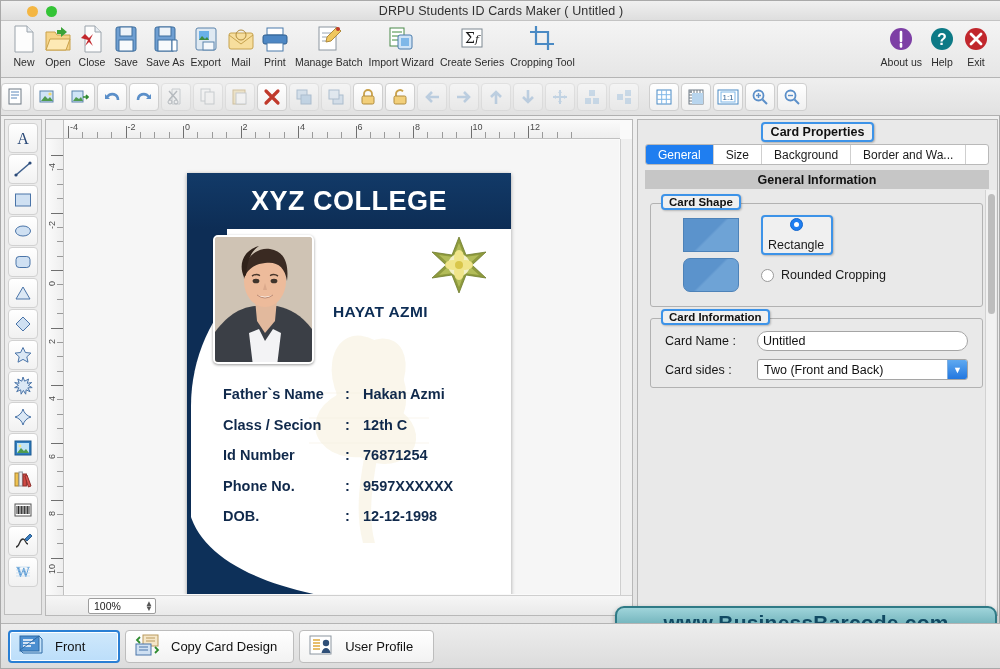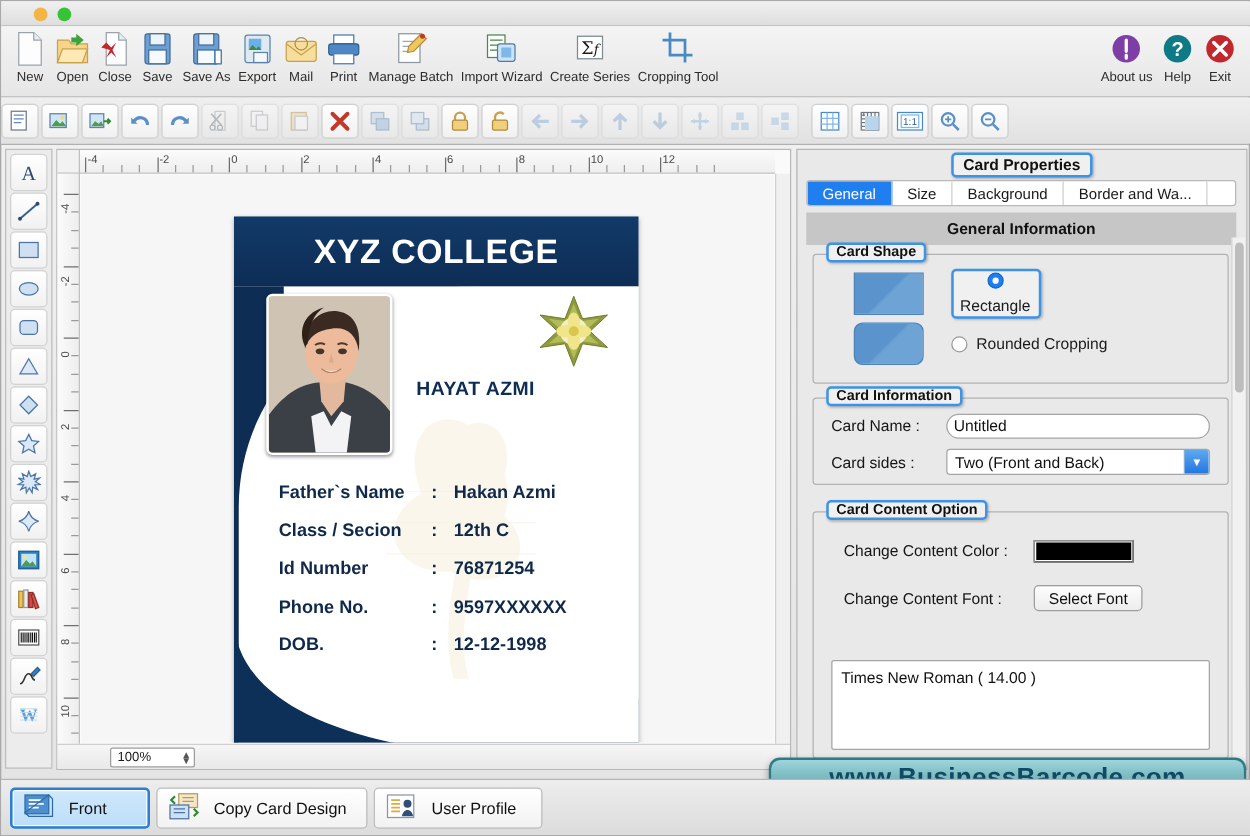--- a/index.html
+++ b/index.html
@@ -185,21 +185,21 @@
     background:#fff; border:1px solid #b9b9b9; border-radius:3px;
     display:flex; overflow:hidden;
   }
   .tab {
     flex:0 0 auto; padding:0 12px; height:100%;
     display:flex; align-items:center; justify-content:center;
     font-size:12px; color:#1a1a1a; border-right:1px solid #cfcfcf;
   }
   .tab.active { background:#1f7ef0; color:#fff; }
   .section-head {
-    position:absolute; left:7px; right:8px; top:50px; height:26px;
+    position:absolute; left:7px; right:8px; top:50px; height:19px;
     background:#c6c6c6; display:flex; align-items:center; justify-content:center;
     font-weight:bold; font-size:12.5px; color:#111;
   }
   .group {
     position:absolute; left:12px; right:14px;
     border:1px solid #b2b2b2; border-radius:3px; background:#e9e9e9;
   }
   .group-label {
     position:absolute; left:10px; top:-10px;
     background:#f0f0f0; border:2px solid #3d93e8; border-radius:4px;
@@ -297,20 +297,21 @@
 </head>
 <body>
 
 <div id="app">
 
   <div id="titlebar">
     <div class="wdots">
       <div class="wdot y"></div>
       <div class="wdot g"></div>
     </div>
+    <div class="title">DRPU Students ID Cards Maker ( Untitled )</div>
   </div>
 
   <div id="toolbar">
     <div class="tbgroup" style="left:6px;">
 
       <div class="tbitem">
         <span class="ico">
           <svg width="26" height="30" viewBox="0 0 26 30">
               <path d="M4 2h12l6 6v20H4z" fill="#fdfdfd" stroke="#9aa3ab"></path>
               <path d="M16 2v6h6" fill="#e8edf2" stroke="#9aa3ab"></path>
@@ -970,37 +971,20 @@
 
       <div class="frm-row" style="top:40px;">
         <span class="frm-lbl" style="width:92px">Card sides :</span>
         <span class="selectbox" style="flex:1">
           <span>Two (Front and Back)</span>
           <span class="arrow">▼</span>
         </span>
       </div>
     </div>
 
-    <div class="group" id="grp-content">
-      <span class="group-label">Card Content Option</span>
-
-      <div class="frm-row" style="top:22px; left:24px;">
-        <span class="frm-lbl" style="width:152px">Change Content Color :</span>
-        <span class="colorswatch"></span>
-      </div>
-
-      <div class="frm-row" style="top:58px; left:24px;">
-        <span class="frm-lbl" style="width:152px">Change Content Font :</span>
-        <span class="btn">Select Font</span>
-      </div>
-
-      <div class="fontbox">
-        <span>Times New Roman ( 14.00 )</span>
-      </div>
-    </div>
 
     <div id="panel-vscroll">
       <div class="thumb"></div>
     </div>
   </div>
 
   <div id="wm">
     <span>www.BusinessBarcode.com</span>
   </div>
 

